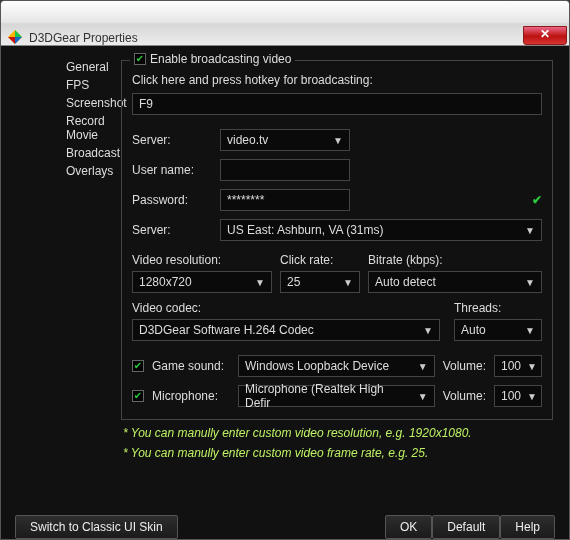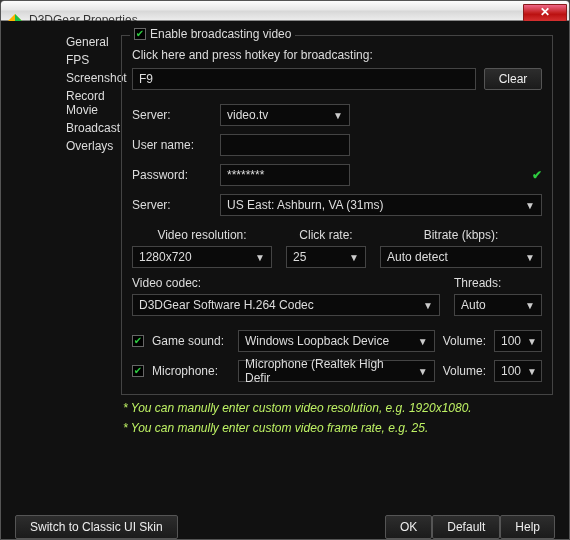--- a/index.html
+++ b/index.html
@@ -1,18 +1,18 @@
 <!DOCTYPE html>
 <html><head>
 <meta charset="utf-8">
 <style>
   * { box-sizing: border-box; margin: 0; padding: 0; font-family: "Segoe UI", Tahoma, sans-serif; font-size: 12px; }
   body { background: #3a3a3a; }
   .window { width: 570px; height: 540px; background: #111; border: 1px solid #555; border-radius: 4px 4px 0 0; overflow: hidden; display: flex; flex-direction: column; }
-  .titlebar { height: 20px; background: linear-gradient(#fdfdfd,#e7e7e7 48%,#d7d7d7 52%,#ececec); display: flex; align-items: flex-start; padding: 12px 2px 0 6px; border-bottom: 1px solid #888; }
+  .titlebar { height: 45px; background: linear-gradient(#fdfdfd,#e7e7e7 48%,#d7d7d7 52%,#ececec); display: flex; align-items: flex-end; padding: 12px 2px 0 6px; border-bottom: 1px solid #888; }
   .titlebar .logo { width: 16px; height: 16px; margin-right: 6px; }
   .titlebar .title { flex: 1; color: #333; font-size: 12px; }
   .titlebar .close { width: 44px; height: 19px; background: linear-gradient(#e68,#c42121 45%,#b11 55%,#d83535); border: 1px solid #8a1a1a; border-radius: 0 0 3px 3px; color: #fff; text-align: center; line-height: 15px; font-weight: bold; font-size: 12px; margin-top: -9px; }
   .body { flex: 1; display: flex; background: #111; color: #ddd; }
   .sidebar { width: 110px; padding: 12px 0 0 18px; }
   .sidebar div { padding: 2px 0; color: #ddd; font-size: 12px; cursor: default; margin-left: 47px; }
   .main { flex: 1; padding: 10px 16px 0 10px; color: #ddd; position: relative; }
   .groupbox { border: 1px solid #444; padding: 12px 10px 10px 10px; position: relative; margin-top: 4px; }
   .group-legend { position: absolute; top: -9px; left: 8px; background: #111; padding: 0 4px; display: flex; align-items: center; gap: 4px; }
   .chk { width: 12px; height: 12px; border: 1px solid #666; background: #000; display: inline-flex; align-items: center; justify-content: center; color: #2ecc40; font-size: 10px; line-height: 10px; }
@@ -64,23 +64,20 @@
         <div class="group-legend">
           <span class="chk">✔</span>
           <span>Enable broadcasting video</span>
         </div>
 
         <div class="label" style="margin-bottom:6px;">Click here and press hotkey for broadcasting:</div>
         <div class="row">
           <div class="input" style="flex:1;">
               <span>F9</span>
             </div>
-          <div class="btn btn-wide">
-              <span>Clear</span>
-            </div>
         </div>
 
         <div style="height:6px"></div>
 
         <div class="row">
           <div class="label" style="width:80px;">Server:</div>
           <div class="select" style="width:130px;">
             <span>video.tv</span>
             <span class="caret">▼</span>
           </div>
@@ -104,21 +101,21 @@
         <div class="row">
           <div class="label" style="width:80px;">Server:</div>
           <div class="select" style="flex:1;">
             <span>US East: Ashburn, VA    (31ms)</span>
             <span class="caret">▼</span>
           </div>
         </div>
 
         <div style="height:4px"></div>
 
-        <div class="row" style="gap:14px;text-align:center;">
+        <div class="row" style="gap:8px;">
           <div style="flex:0 0 140px;">
             <div class="label">Video resolution:</div>
             <div class="select" style="margin-top:4px;">
               <span>1280x720</span>
                 <span class="caret">▼</span>
             </div>
           </div>
           <div style="flex:0 0 80px;">
             <div class="label">Click rate:</div>
             <div class="select" style="margin-top:4px;">

